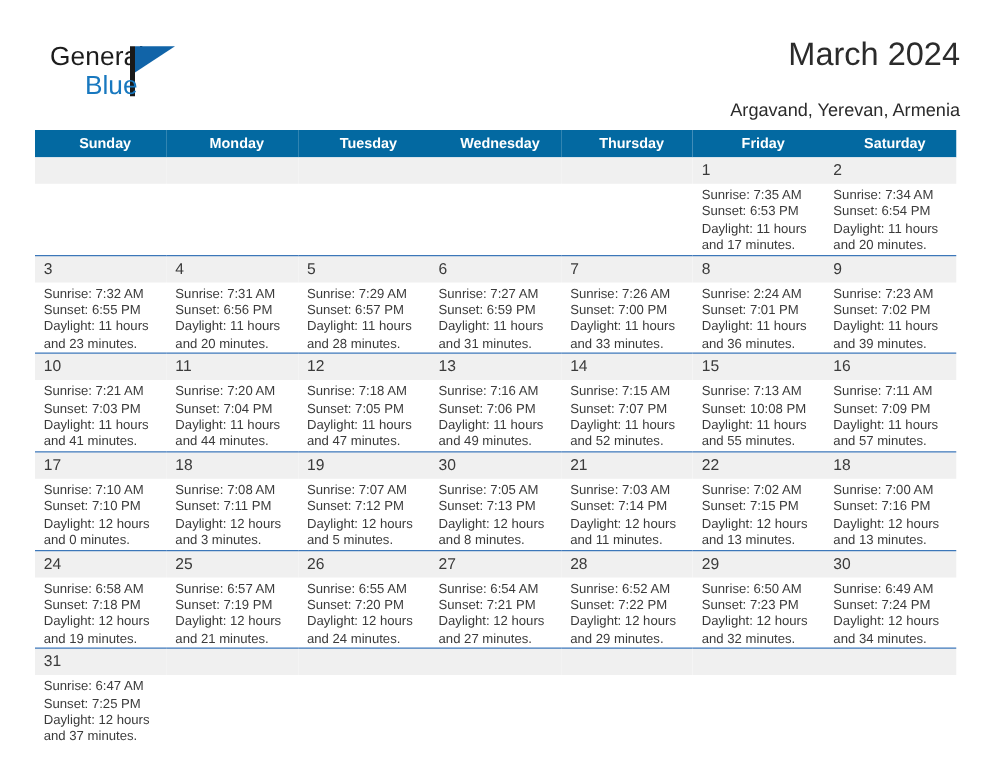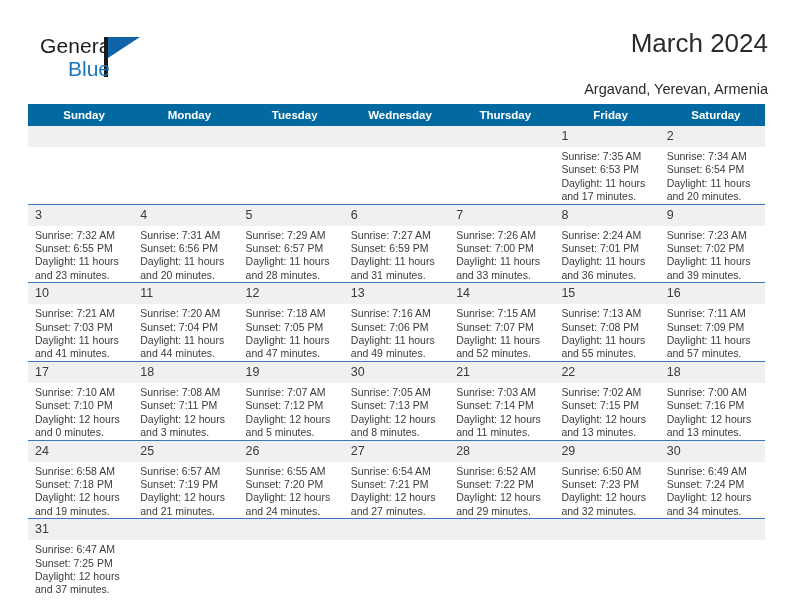--- a/index.html
+++ b/index.html
@@ -353,21 +353,21 @@
             <div>Sunrise: 7:15 AM</div>
             <div>Sunset: 7:07 PM</div>
             <div>Daylight: 11 hours</div>
             <div>and 52 minutes.</div>
           </div>
         </td>
         <td>
           <span class="daynum">15</span>
           <div class="info">
             <div>Sunrise: 7:13 AM</div>
-            <div>Sunset: 7:08 PM</div>
+            <div>Sunset: 10:08 PM</div>
             <div>Daylight: 11 hours</div>
             <div>and 55 minutes.</div>
           </div>
         </td>
         <td>
           <span class="daynum">16</span>
           <div class="info">
             <div>Sunrise: 7:11 AM</div>
             <div>Sunset: 7:09 PM</div>
             <div>Daylight: 11 hours</div>

